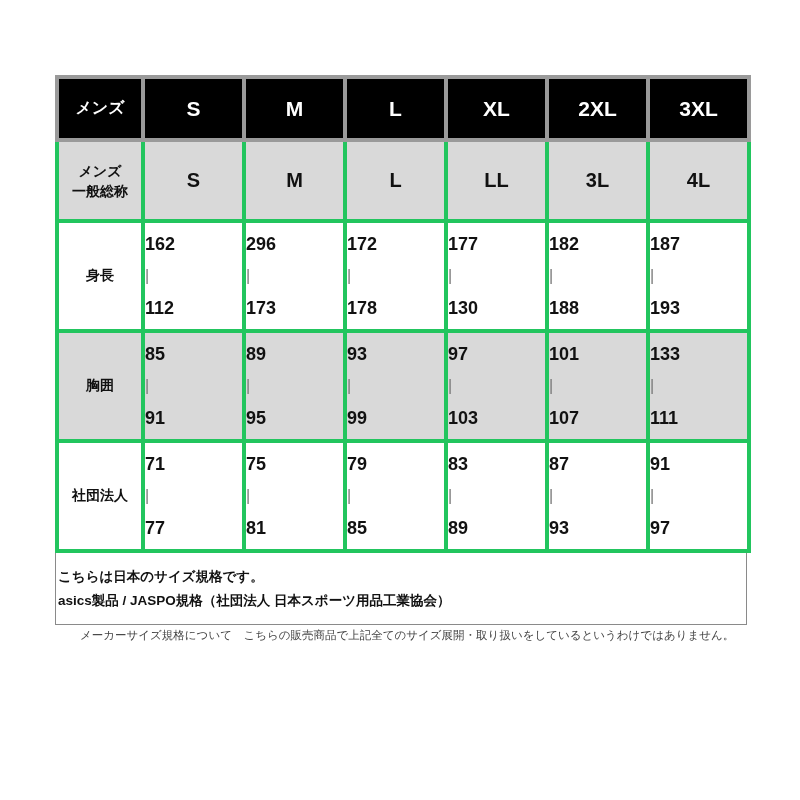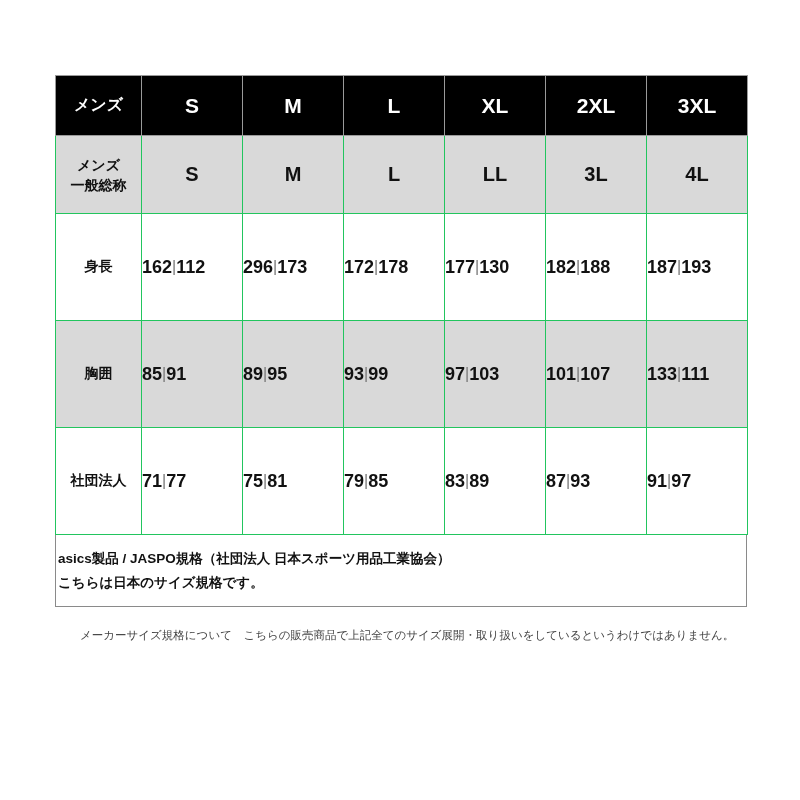--- a/index.html
+++ b/index.html
@@ -1,31 +1,31 @@
 <!DOCTYPE html>
 <html><head>
 <meta charset="utf-8">
 <style>
   html, body { margin: 0; padding: 0; background: #ffffff; }
   body { width: 800px; height: 800px; position: relative; overflow: hidden;
          font-family: "Liberation Sans", "DejaVu Sans", sans-serif; color: #111; }
   .table-wrap { position: absolute; left: 55px; top: 75px; width: 692px; }
   table.size { border-collapse: collapse; width: 692px; table-layout: fixed; }
-  table.size td { border: 1px solid #22c55e; text-align: center; vertical-align: middle; padding: 0; }
+  table.size td { border: 4px solid #22c55e; text-align: center; vertical-align: middle; padding: 0; }
   col.c0 { width: 86px; }
   col.cx { width: 101px; }
   tr.hdr td { background: #000; color: #fff; height: 59px; font-weight: bold; font-size: 21px; border-color: #9a9a9a; }
   tr.hdr td.label { font-size: 16px; }
   tr.alt td { background: #d9d9d9; }
   tr.gen td { height: 77px; font-weight: bold; font-size: 20px; }
   tr.gen td.label { font-size: 14px; line-height: 20px; }
   tr.meas td { height: 106px; font-weight: bold; font-size: 18px; }
   tr.meas td.label { font-size: 14px; }
   tr.white td { background: #fff; }
-  .range { display: flex; align-items: flex-start; line-height: 32px; }
+  .range { display: flex; flex-direction: column; align-items: flex-start; line-height: 32px; }
   .sep { color: #777; font-weight: normal; font-size: 16px; }
   .note { border: 1px solid #8a8a8a; border-top: none; height: 72px; box-sizing: border-box;
           padding: 12px 0 0 2px; font-size: 13.5px; font-weight: bold; line-height: 24px; color: #111; }
   .footer { position: absolute; left: 80px; top: 628px; font-size: 11.5px; color: #444; white-space: nowrap; }
 </style>
 </head>
 <body>
 
 <div class="table-wrap">
   <table class="size">
@@ -191,18 +191,18 @@
             <div class="range">
               <span>91</span>
               <span class="sep">|</span>
               <span>97</span>
             </div>
           </td>
     </tr>
   </tbody>
     </table>
   <div class="note">
+    <div>こちらは日本のサイズ規格です。</div>
     <div>asics製品 / JASPO規格（社団法人 日本スポーツ用品工業協会）</div>
-    <div>こちらは日本のサイズ規格です。</div>
   </div>
 </div>
 
 <div class="footer">メーカーサイズ規格について　こちらの販売商品で上記全てのサイズ展開・取り扱いをしているというわけではありません。</div>
 
 </body></html>

